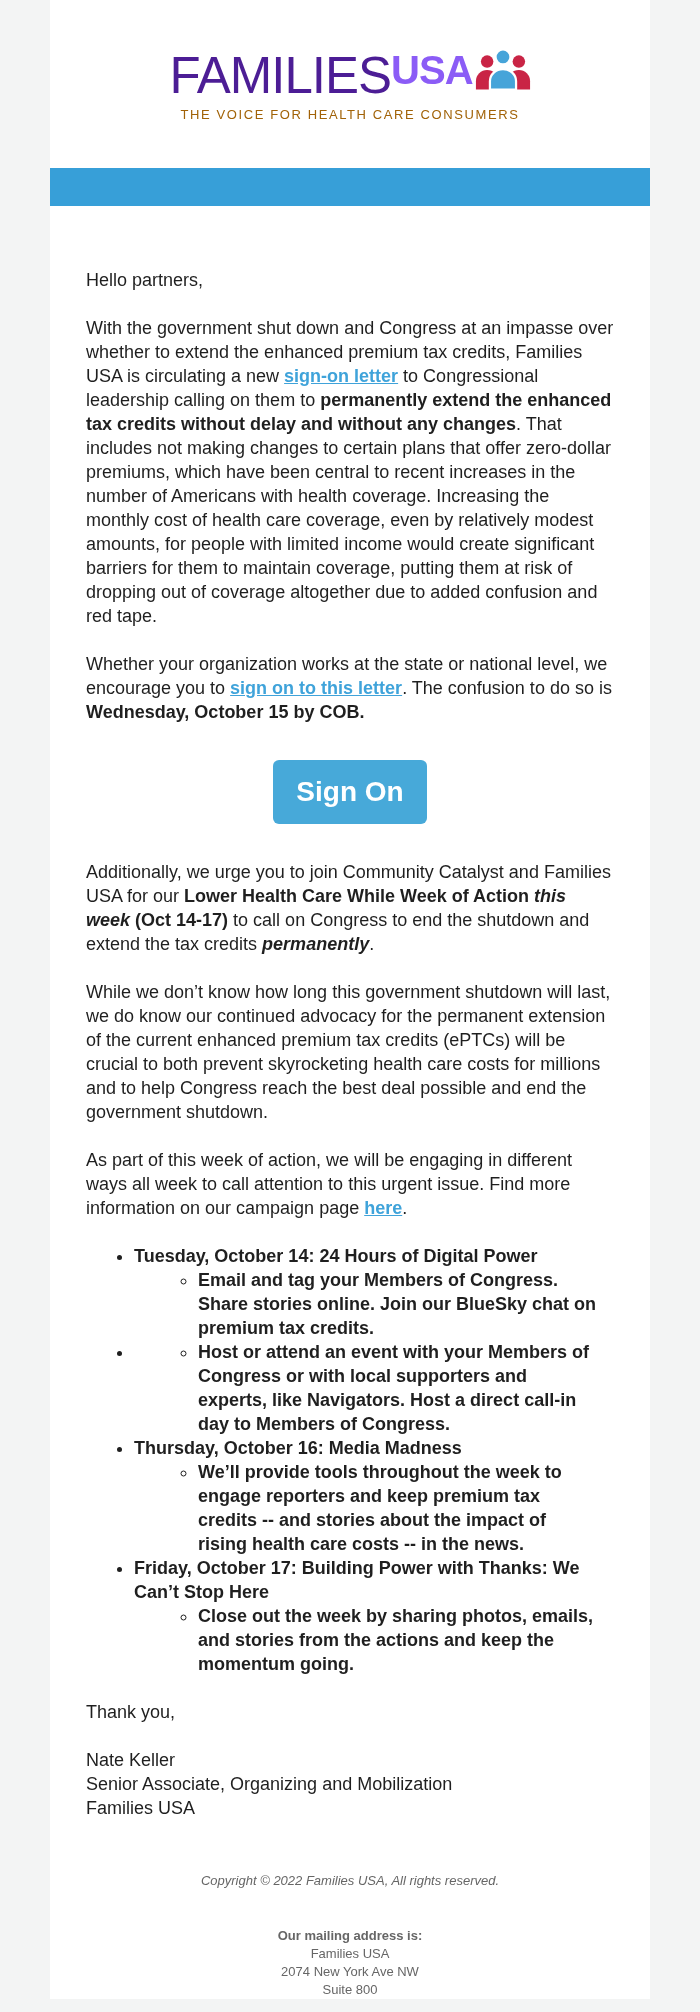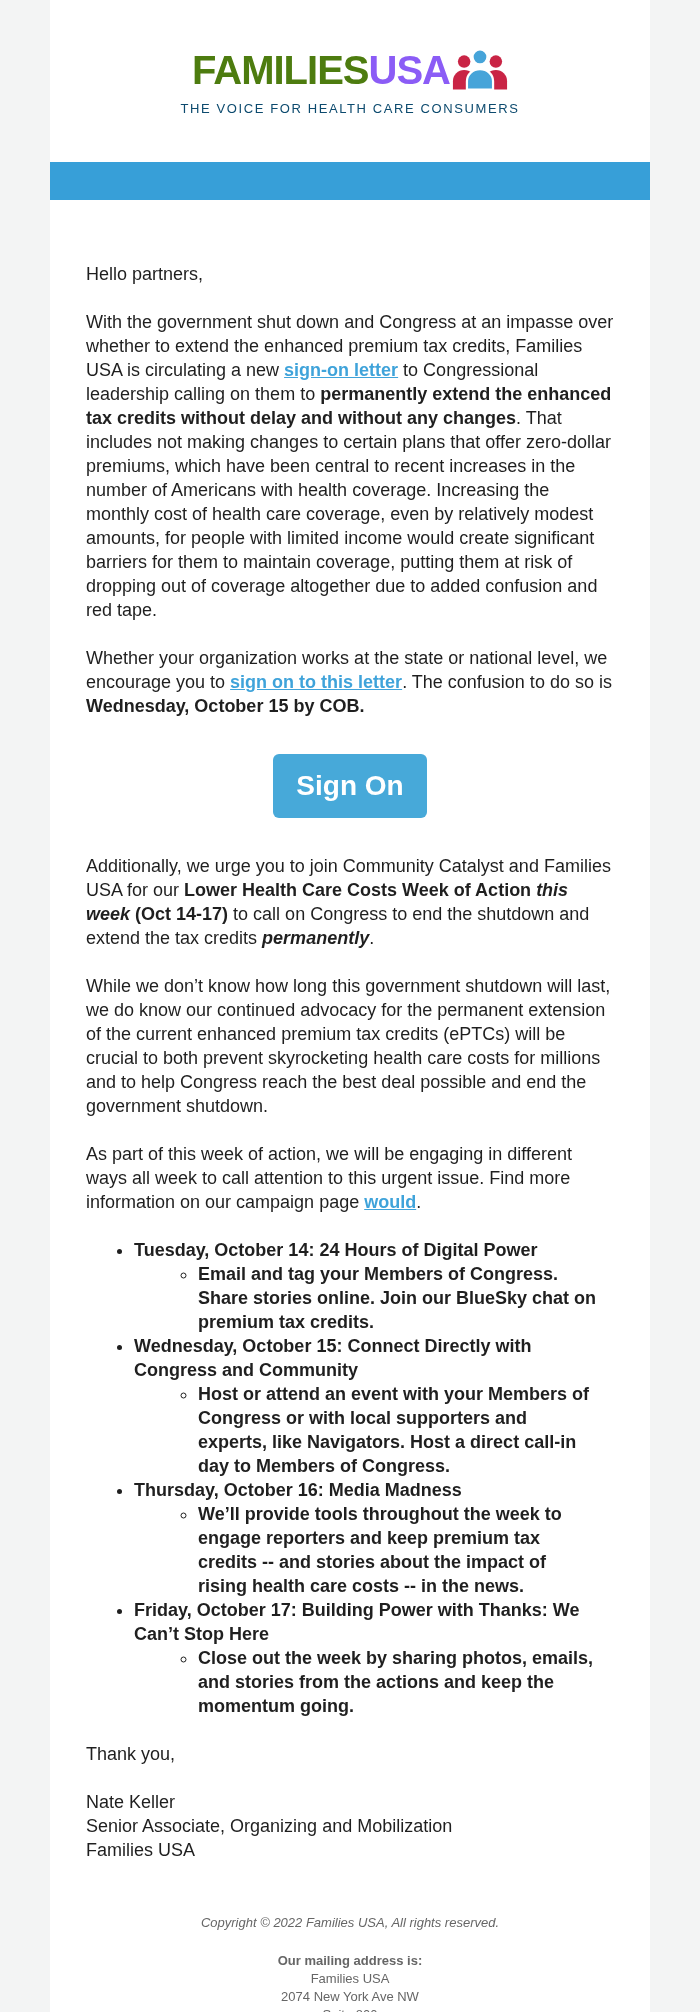--- a/index.html
+++ b/index.html
@@ -7,24 +7,24 @@
     background:#f3f4f4;
     font-family:"Liberation Sans","DejaVu Sans",sans-serif;
     width:700px; min-height:2012px;
   }
   .card {
     width:600px; margin:0 auto; background:#ffffff;
   }
   
   .header { text-align:center; padding-top:50px; }
   .logo-row { display:inline-flex; align-items:flex-start; line-height:1; }
-  .logo-families { font-size:40px; font-weight:bold; color:#4d7c0f; letter-spacing:-1px; }
+  .logo-families { font-size:51px; font-weight:normal; color:#4c1d95; letter-spacing:-1px; }
   .logo-usa { font-size:40px; font-weight:bold; color:#8b5cf6; letter-spacing:-1px; }
   .logo-mark { margin-left:2px; margin-top:-2px; }
-  .tagline { font-size:13px; color:#0c4a6e; letter-spacing:1.6px; margin-top:6px; }
+  .tagline { font-size:13px; color:#a16207; letter-spacing:1.6px; margin-top:6px; }
   .bar { height:38px; background:#379fd8; margin-top:46px; }
 
   
   .content { padding:38px 36px 6px; color:#1f1f1f; font-size:18px; line-height:24px; }
   .content p { margin:24px 0; }
   a.tlink { color:#3fa3da; font-weight:bold; text-decoration:underline; cursor:pointer; }
   .b { font-weight:bold; }
   .bi { font-weight:bold; font-style:italic; }
 
   .btn-wrap { text-align:center; margin:36px 0; }
@@ -38,21 +38,21 @@
   ul.wlist > li { margin:0; }
   ul.wsub { margin:0; padding-left:64px; list-style:circle; }
   ul.wsub > li { font-weight:bold; }
 
   .closing { margin-top:48px; }
   .sig { margin-top:24px; }
   .sig div { line-height:24px; }
 
   
   .footer { text-align:center; color:#666666; font-size:13px; line-height:18px; padding-top:46px; }
-  .copyright { font-style:italic; margin-bottom:20px; }
+  .copyright { font-style:italic; margin-bottom:37px; }
   .mailing-label { font-weight:bold; }
 </style>
 </head>
 <body>
 
 <div class="card">
 
   <div class="header">
     <a class="logo-row">
       <span class="logo-families">FAMILIES</span>
@@ -77,35 +77,34 @@
     <p>Hello partners,</p>
 
     <p><span>With the government shut down and Congress at an impasse over whether to extend the enhanced premium tax credits, Families USA is circulating a new </span><a class="tlink">sign-on letter</a><span> to Congressional leadership calling on them to </span><span class="b">permanently extend the enhanced tax credits without delay and without any changes</span><span>. That includes not making changes to certain plans that offer zero-dollar premiums, which have been central to recent increases in the number of Americans with health coverage. Increasing the monthly cost of health care coverage, even by relatively modest amounts, for people with limited income would create significant barriers for them to maintain coverage, putting them at risk of dropping out of coverage altogether due to added confusion and red tape.</span></p>
 
     <p><span>Whether your organization works at the state or national level, we encourage you to </span><a class="tlink">sign on to this letter</a><span>. The confusion to do so is </span><span class="b">Wednesday, October 15 by COB.</span></p>
 
     <div class="btn-wrap">
       <a class="btn">Sign On</a>
     </div>
 
-    <p><span>Additionally, we urge you to join Community Catalyst and Families USA for our </span><span class="b">Lower Health Care Costs Week of Action </span><span class="bi">this week</span><span class="b"> (Oct 14-17)</span><span> to call on Congress to end the shutdown and extend the tax credits </span><span class="bi">permanently</span><span>.</span></p>
+    <p><span>Additionally, we urge you to join Community Catalyst and Families USA for our </span><span class="b">Lower Health Care While Week of Action </span><span class="bi">this week</span><span class="b"> (Oct 14-17)</span><span> to call on Congress to end the shutdown and extend the tax credits </span><span class="bi">permanently</span><span>.</span></p>
 
     <p>While we don’t know how long this government shutdown will last, we do know our continued advocacy for the permanent extension of the current enhanced premium tax credits (ePTCs) will be crucial to both prevent skyrocketing health care costs for millions and to help Congress reach the best deal possible and end the government shutdown.</p>
 
-    <p><span>As part of this week of action, we will be engaging in different ways all week to call attention to this urgent issue. Find more information on our campaign page </span><a class="tlink">would</a><span>.</span></p>
+    <p><span>As part of this week of action, we will be engaging in different ways all week to call attention to this urgent issue. Find more information on our campaign page </span><a class="tlink">here</a><span>.</span></p>
 
     <ul class="wlist">
       <li>
         <span class="b">Tuesday, October 14: 24 Hours of Digital Power</span>
         <ul class="wsub">
             <li>Email and tag your Members of Congress. Share stories online. Join our BlueSky chat on premium tax credits.</li>
           </ul>
       </li>
       <li>
-        <span class="b">Wednesday, October 15: Connect Directly with Congress and Community</span>
         <ul class="wsub">
             <li>Host or attend an event with your Members of Congress or with local supporters and experts, like Navigators. Host a direct call-in day to Members of Congress.</li>
           </ul>
       </li>
       <li>
         <span class="b">Thursday, October 16: Media Madness</span>
         <ul class="wsub">
             <li>We’ll provide tools throughout the week to engage reporters and keep premium tax credits -- and stories about the impact of rising health care costs -- in the news.</li>
           </ul>
       </li>

